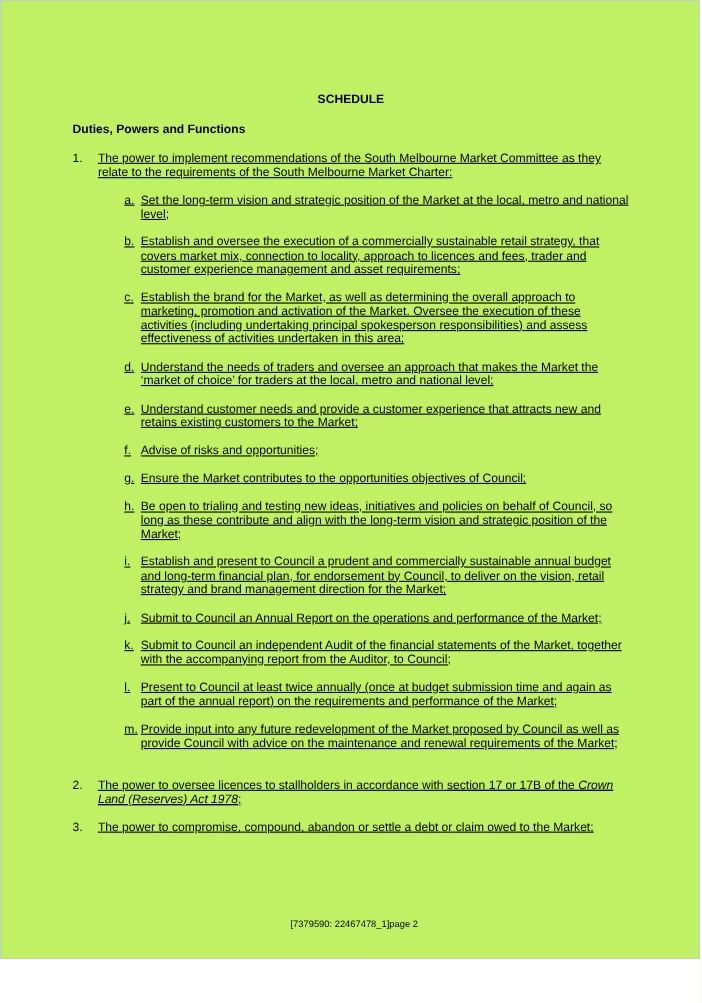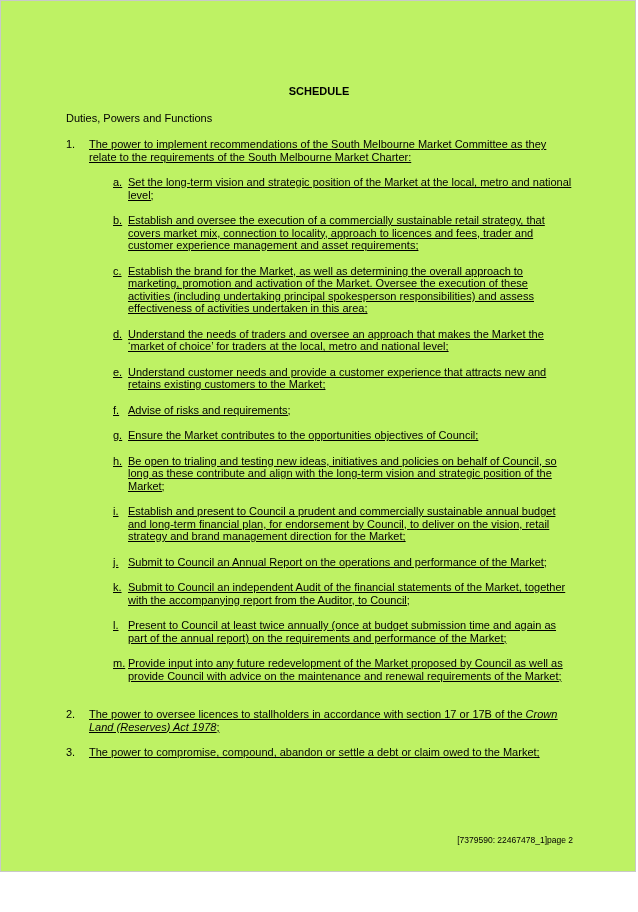--- a/index.html
+++ b/index.html
@@ -9,36 +9,36 @@
     border:1px solid #c9c9c9;
     background:#bef264;
     box-sizing:border-box;
     padding:84px 63px 4px 65px;
     font-family:"Liberation Sans", sans-serif;
     font-size:11px;
     line-height:12.5px;
     color:#000000;
   }
   .doc-title { text-align:center; font-weight:bold; margin:0 0 14px 0; }
-  .section-heading { font-weight:normal; margin:0 0 14px 0; }
+  .section-heading { font-weight:bold; margin:0 0 14px 0; }
   p.para { margin:0 0 13px 0; }
   .list { margin:0; padding:0; }
   .li { display:flex; margin:0 0 13px 0; }
   .num { flex:0 0 23px; width:23px; }
   .li-body { flex:1 1 auto;text-decoration:underline; }
   .sub-list { margin:0 0 0 24px; padding:0; }
   .sub-list .li { margin:0 0 13px 0; }
   .letter { flex:0 0 15px; width:15px; }
   .txt { flex:1 1 auto; }
   .b { font-weight:bold; }
   .u { text-decoration:underline;text-align:center; }
   .ui { text-decoration:underline; font-style:italic; }
   .footer {
     position:absolute; left:70px; right:62px; bottom:26px;
-    display:flex; justify-content:flex-end;
+    display:flex; justify-content:center;
     font-size:8.5px; line-height:10px;
   }
 </style>
 </head>
 <body>
 
 <div class="page">
 
   <div class="doc-title">SCHEDULE</div>
 
@@ -67,21 +67,21 @@
           <div class="li">
               <span class="letter">d.</span>
               <span class="txt">Understand the needs of traders and oversee an approach that makes the Market the ‘market of choice’ for traders at the local, metro and national level;</span>
             </div>
           <div class="li">
               <span class="letter">e.</span>
               <span class="txt">Understand customer needs and provide a customer experience that attracts new and retains existing customers to the Market;</span>
             </div>
           <div class="li">
               <span class="letter">f.</span>
-              <span class="txt">Advise of risks and requirements;</span>
+              <span class="txt">Advise of risks and opportunities;</span>
             </div>
           <div class="li">
               <span class="letter">g.</span>
               <span class="txt">Ensure the Market contributes to the opportunities objectives of Council;</span>
             </div>
           <div class="li">
               <span class="letter">h.</span>
               <span class="txt">Be open to trialing and testing new ideas, initiatives and policies on behalf of Council, so long as these contribute and align with the long-term vision and strategic position of the Market;</span>
             </div>
           <div class="li">

